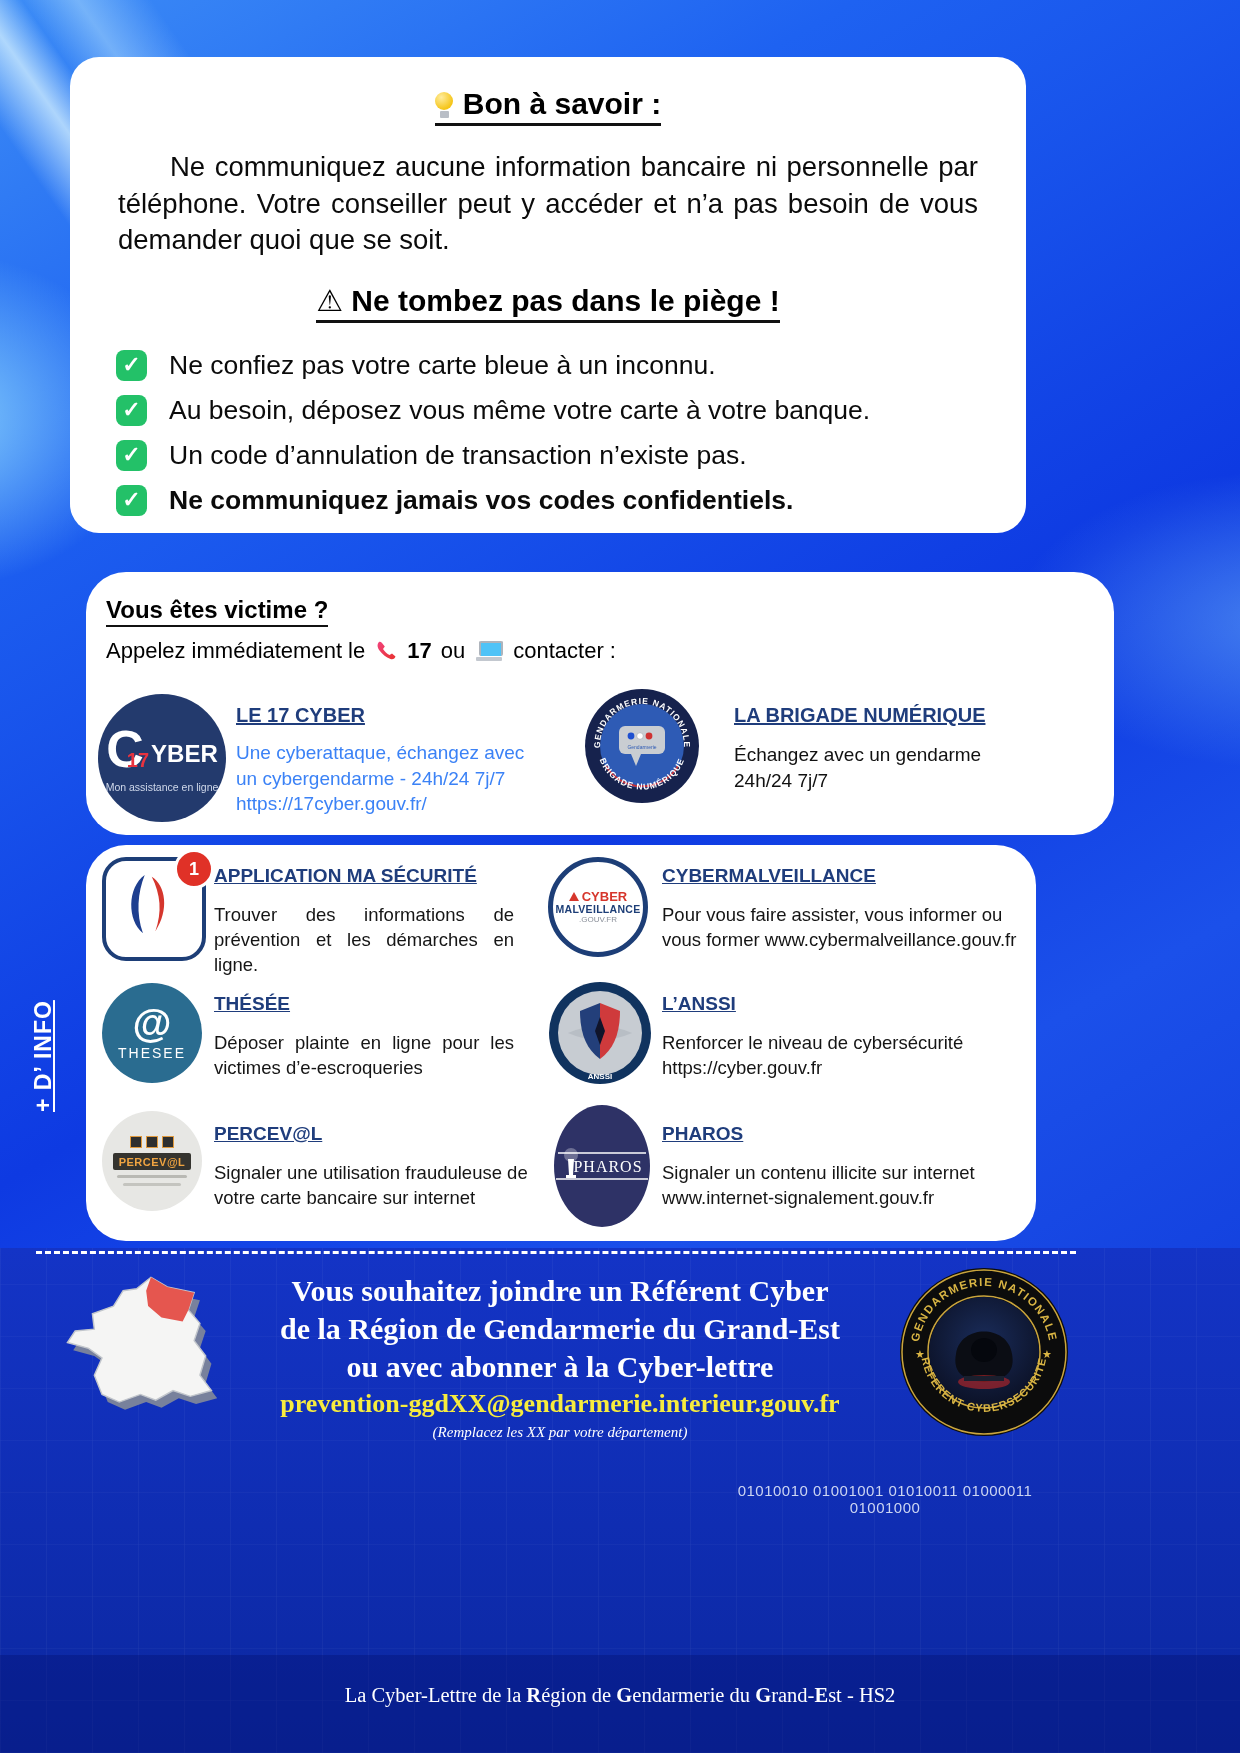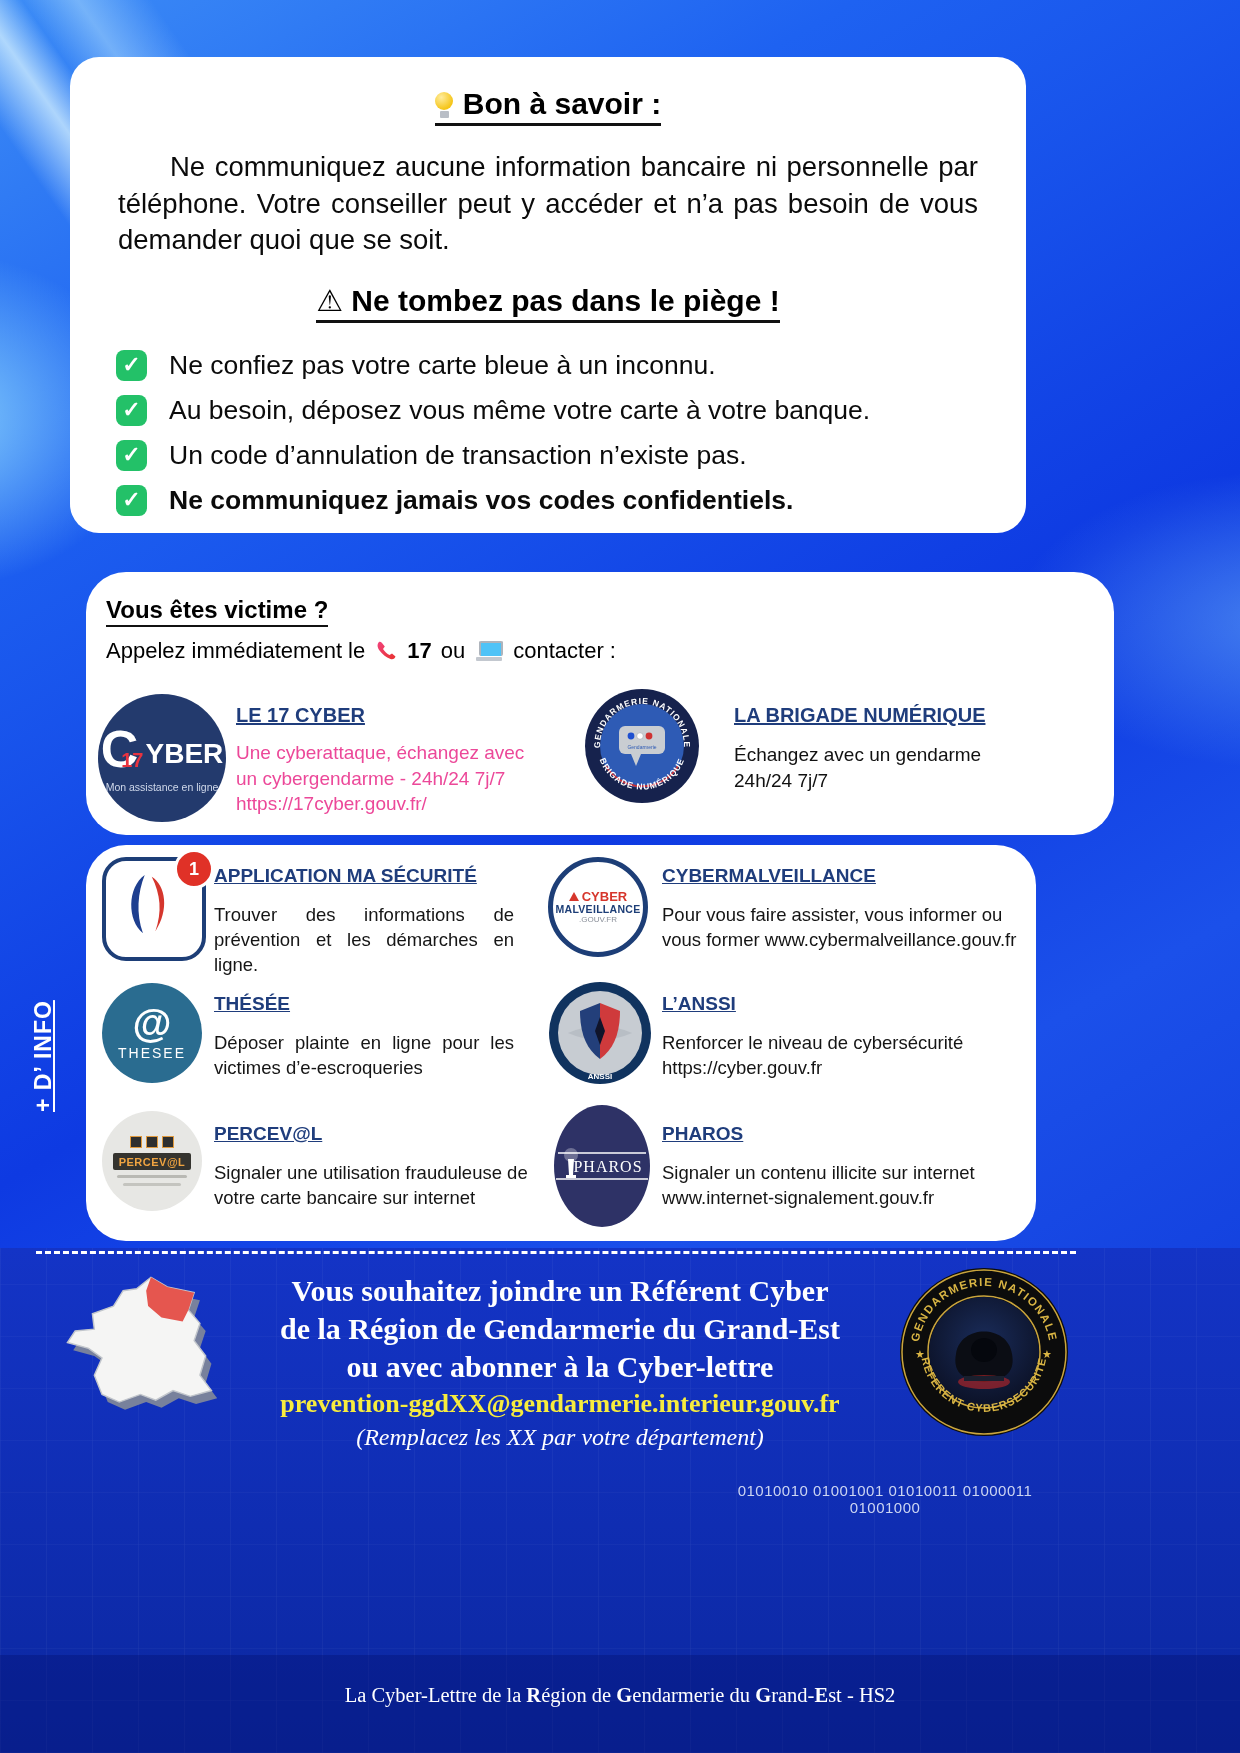--- a/index.html
+++ b/index.html
@@ -54,24 +54,24 @@
   .laptop{display:inline-block;position:relative;width:26px;height:20px;margin:0 2px;}
   .laptop::before{content:"";position:absolute;top:0;left:3px;width:20px;height:13px;background:#4fc3f7;
     border:2px solid #aeb4bc;border-bottom:none;border-radius:2px;}
   .laptop::after{content:"";position:absolute;bottom:0;left:0;width:26px;height:4px;background:#c3c8cf;border-radius:1px;}
   .org-title{font-size:20px;font-weight:700;color:#1f3d7c;text-decoration:underline;}
   .c17-logo{position:absolute;left:12px;top:122px;width:128px;height:128px;border-radius:50%;background:#233a6d;
     display:flex;flex-direction:column;align-items:center;justify-content:center;color:#fff;}
   .c17-row{display:flex;align-items:center;line-height:1;}
   .c17-c{font-size:52px;font-weight:700;}
   .c17-17{font-size:20px;font-weight:700;color:#e8333f;margin-left:-17px;margin-top:22px;}
-  .c17-yber{font-size:28px;font-weight:700;margin-left:2px;margin-top:10px;}
+  .c17-yber{font-size:24px;font-weight:700;margin-left:2px;margin-top:10px;}
   .c17-caption{font-size:10.5px;color:#cfd8ea;margin-top:6px;}
   .c17-title{position:absolute;left:150px;top:132px;}
-  .c17-desc{position:absolute;left:150px;top:168px;width:306px;font-size:19px;line-height:1.35;color:#ec4899;}
+  .c17-desc{position:absolute;left:150px;top:168px;width:306px;font-size:19px;line-height:1.35;color:#3b82f6;}
   .bn-logo{position:absolute;left:498px;top:116px;width:116px;height:116px;}
   .bn-title{position:absolute;left:648px;top:132px;}
   .bn-desc{position:absolute;left:648px;top:170px;width:254px;font-size:19px;line-height:1.35;color:#111;}
 
   
   .info-item-title{font-size:19px;font-weight:700;color:#1f3d7c;text-decoration:underline;position:absolute;}
   .info-desc{position:absolute;font-size:18.5px;line-height:1.35;color:#151515;}
   .just{text-align:justify;}
   .logo-box{position:absolute;}
   
@@ -113,21 +113,21 @@
   .info-label{position:absolute;left:30px;top:1112px;transform:rotate(-90deg);transform-origin:0 0;
     color:#fff;font-size:23px;font-weight:700;letter-spacing:1px;text-decoration:underline;white-space:nowrap;}
 
   
   .dash-line{position:absolute;left:36px;top:1251px;width:1040px;border-top:3.5px dashed #ffffff;}
   .map-box{position:absolute;left:52px;top:1260px;width:196px;height:192px;}
   .bottom-text{position:absolute;left:205px;top:1272px;width:710px;text-align:center;color:#fff;
     font-family:"Liberation Serif",serif;}
   .bt-line{font-size:30px;font-weight:700;line-height:1.26;}
   .bt-email{font-size:26px;font-weight:700;color:#f7ec3e;margin-top:4px;}
-  .bt-note{font-size:24px;font-style:italic;margin-top:5px;font-weight:400;}
+  .bt-note{font-size:15px;font-style:italic;margin-top:5px;font-weight:400;}
   .badge-box{position:absolute;left:898px;top:1266px;width:172px;height:172px;}
   .binary{position:absolute;left:700px;top:1482px;width:370px;text-align:center;
     font-size:15px;letter-spacing:.5px;color:#ccd5f2;}
   .footer-line{position:absolute;left:0;top:1684px;width:100%;text-align:center;color:#fff;
     font-family:"Liberation Serif",serif;font-size:20.5px;}
   .fp-b{font-weight:700;}
 </style>
 </head>
 <body>
 

